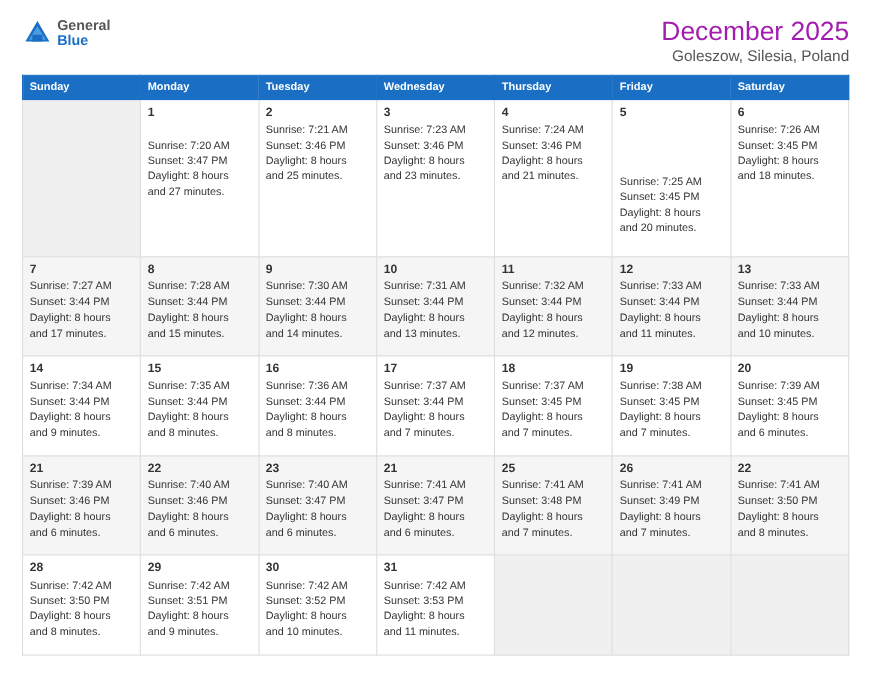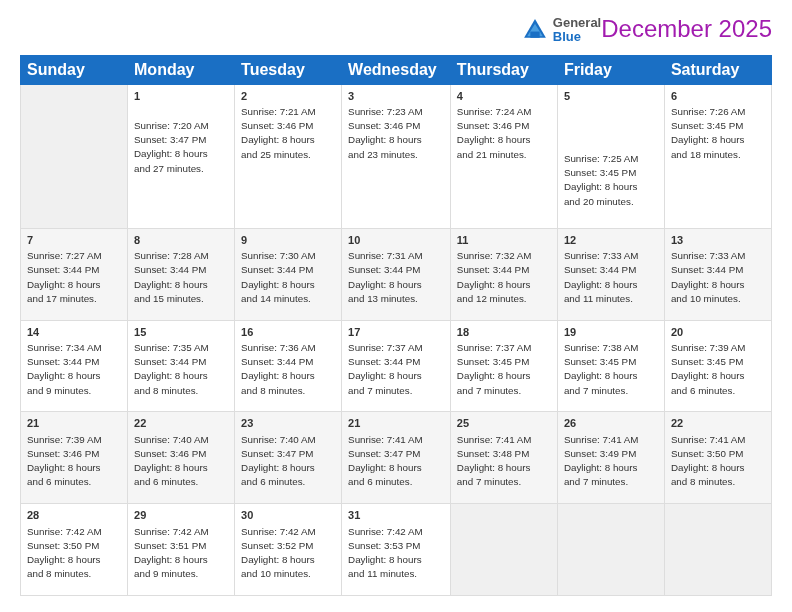--- a/index.html
+++ b/index.html
@@ -9,21 +9,20 @@
       font-family: Arial, sans-serif;
       background: #fff;
       overflow: hidden;
     }
     .page {
       width: 792px;
       height: 612px;
       padding: 16px 20px;
       display: flex;
       flex-direction: column;
-      align-items: flex-end;
     }
     .header {
       display: flex;
       justify-content: space-between;
       align-items: flex-start;
       margin-bottom: 10px;
     }
     .logo {
       display: flex;
       align-items: center;
@@ -59,21 +58,21 @@
       width: 100%;
       border-collapse: collapse;
       flex: 1;
       font-size: 10.5px;
     }
     .calendar thead th {
       background: #1a6fc4;
       color: #fff;
       padding: 5px 6px;
       text-align: left;
-      font-size: 16px;
+      font-size: 10px;
       font-weight: bold;
       border: 1px solid #1a6fc4;
     }
     .calendar tbody tr {
       border-bottom: 1px solid #ddd;
     }
     .calendar tbody td {
       vertical-align: top;
       padding: 4px 6px;
       border: 1px solid #ddd;
@@ -116,20 +115,21 @@
         <polygon points="18,10 28,26 8,26" fill="#4a9ee0"></polygon>
         <rect x="12" y="20" width="12" height="8" fill="#1a6fc4"></rect>
       </svg>
       <div class="logo-text">
         <span class="logo-general">General</span>
         <span class="logo-blue">Blue</span>
       </div>
     </div>
     <div class="title-block">
       <div class="month-title">December 2025</div>
+      <div class="location">Goleszow, Silesia, Poland</div>
     </div>
   </div>
 
   <table class="calendar">
     <thead>
       <tr>
         <th>Sunday</th>
         <th>Monday</th>
         <th>Tuesday</th>
         <th>Wednesday</th>

